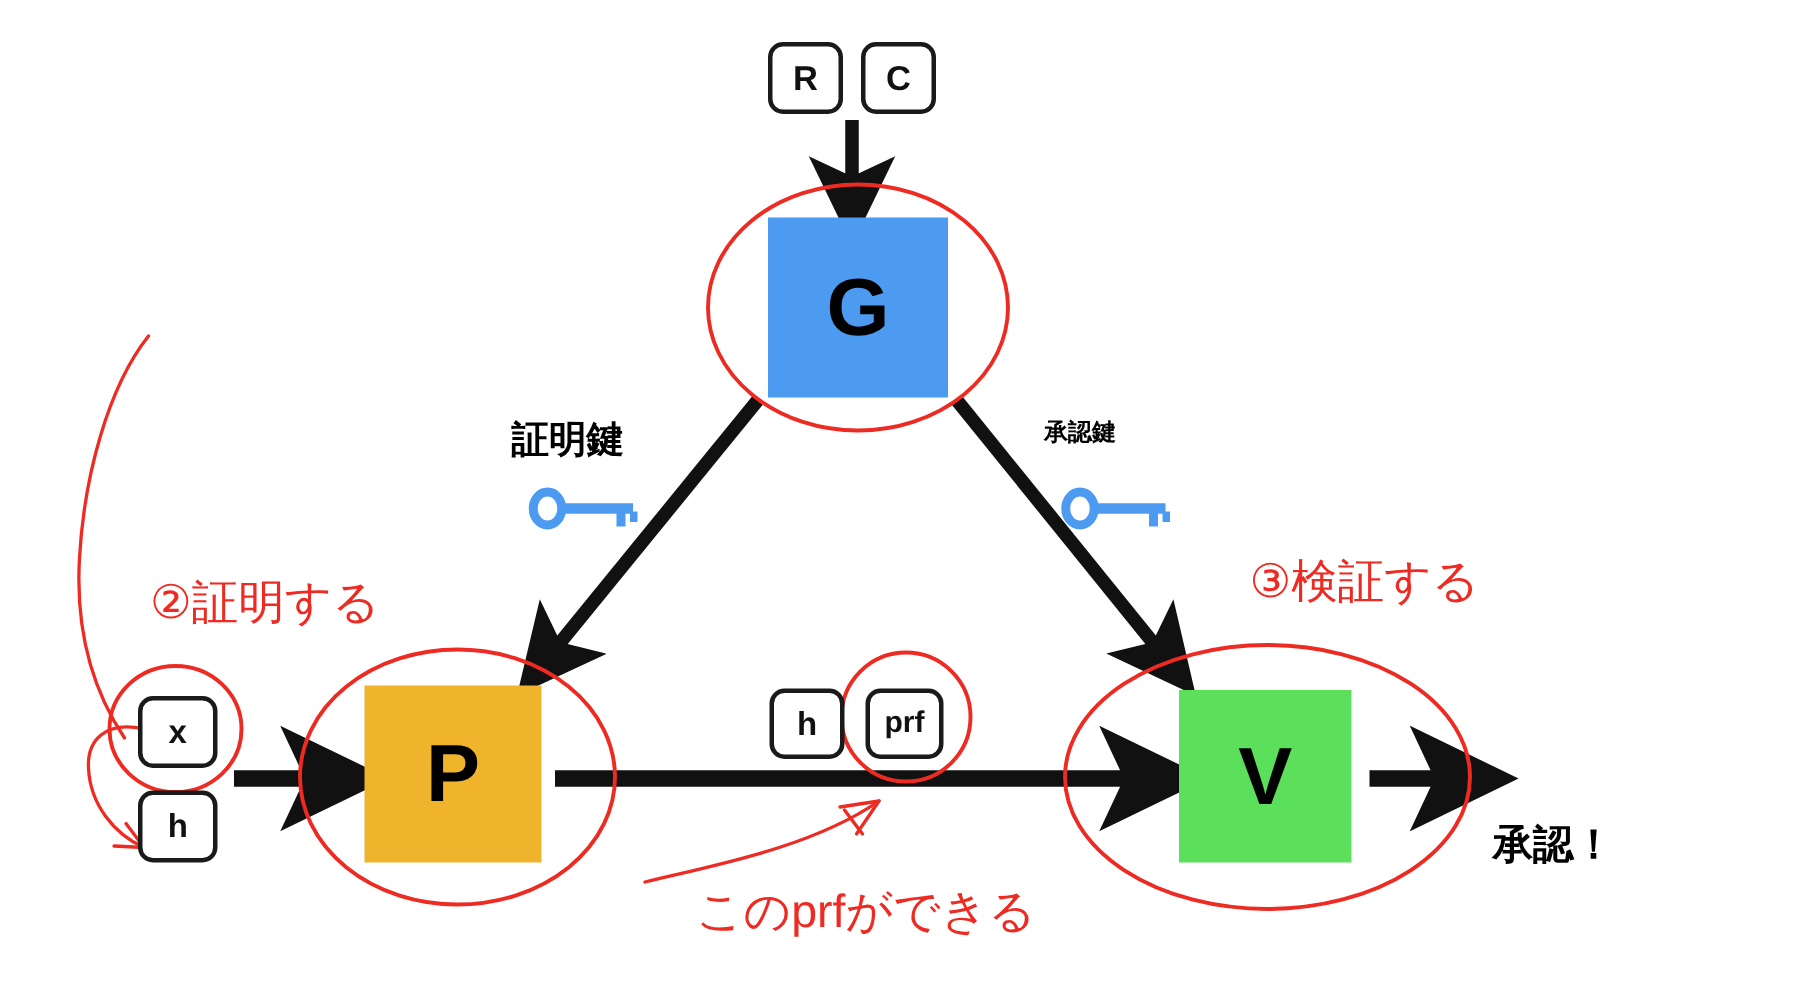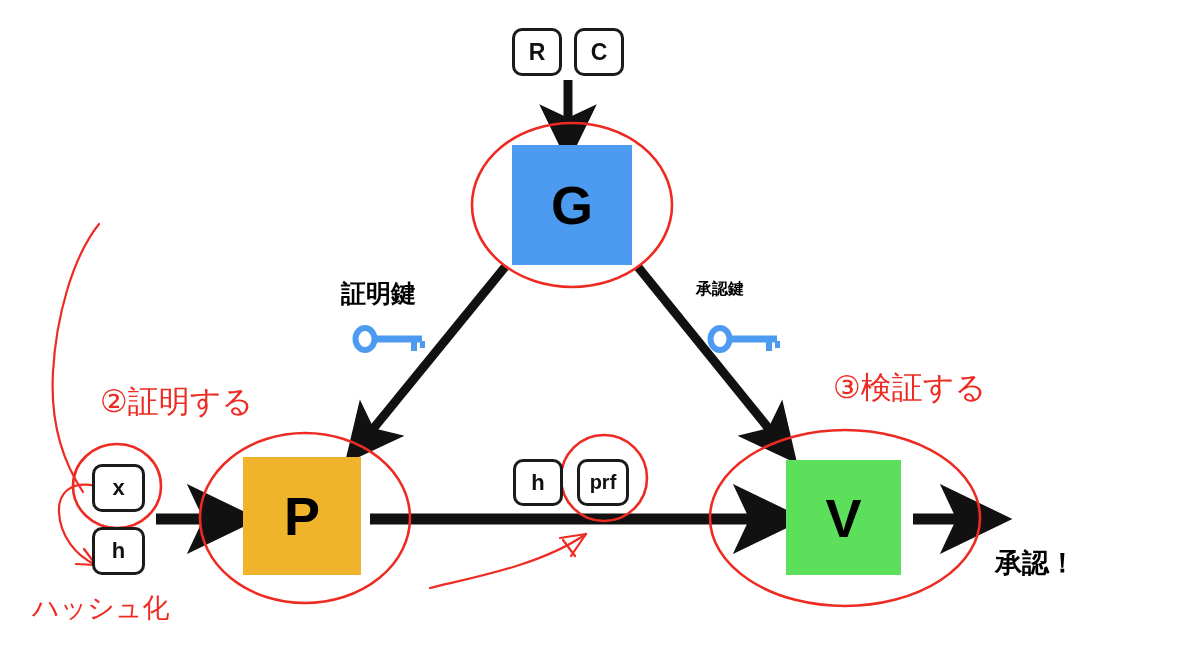--- a/index.html
+++ b/index.html
@@ -166,15 +166,15 @@
       <rect x="65" y="13" width="5" height="7" fill="#4d9bf0"></rect>
     </g>
   </svg>
 
   <div class="label label-black lbl-proving-key">証明鍵</div>
   <div class="label label-black lbl-verify-key">承認鍵</div>
   <div class="label label-black lbl-approved">承認！</div>
 
   <div class="label label-red ann-prove">②証明する</div>
   <div class="label label-red ann-verify">③検証する</div>
-  <div class="label label-red ann-hash">ハッシュ化</div>
+  <div class="label label-red ann-prf-made">このprfができる</div>
 
 </div>
 
 </body></html>

